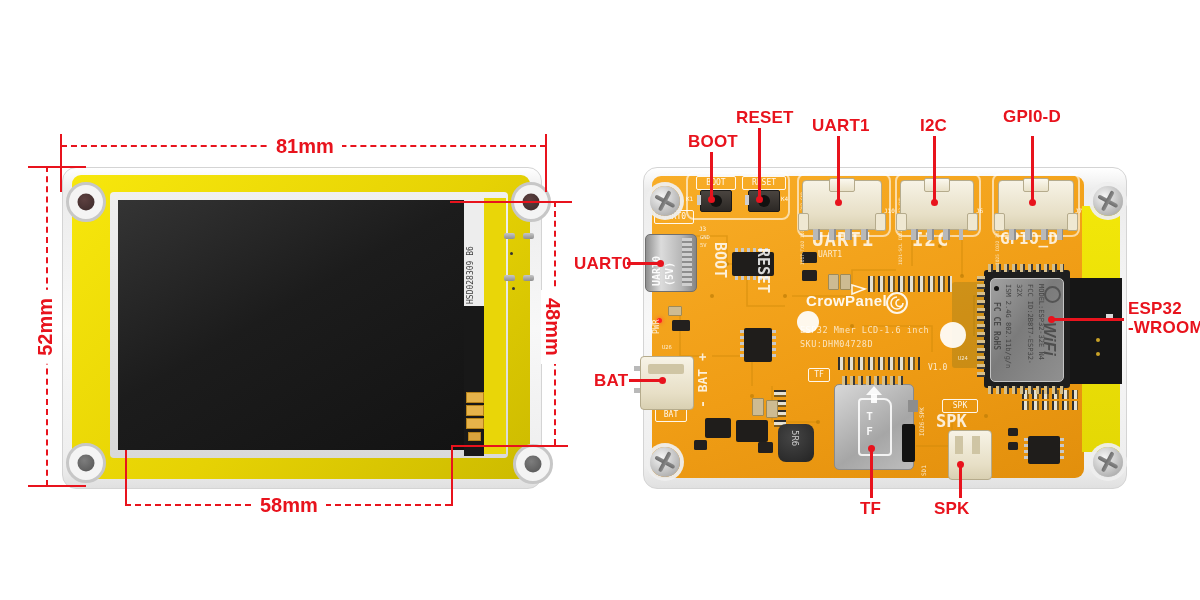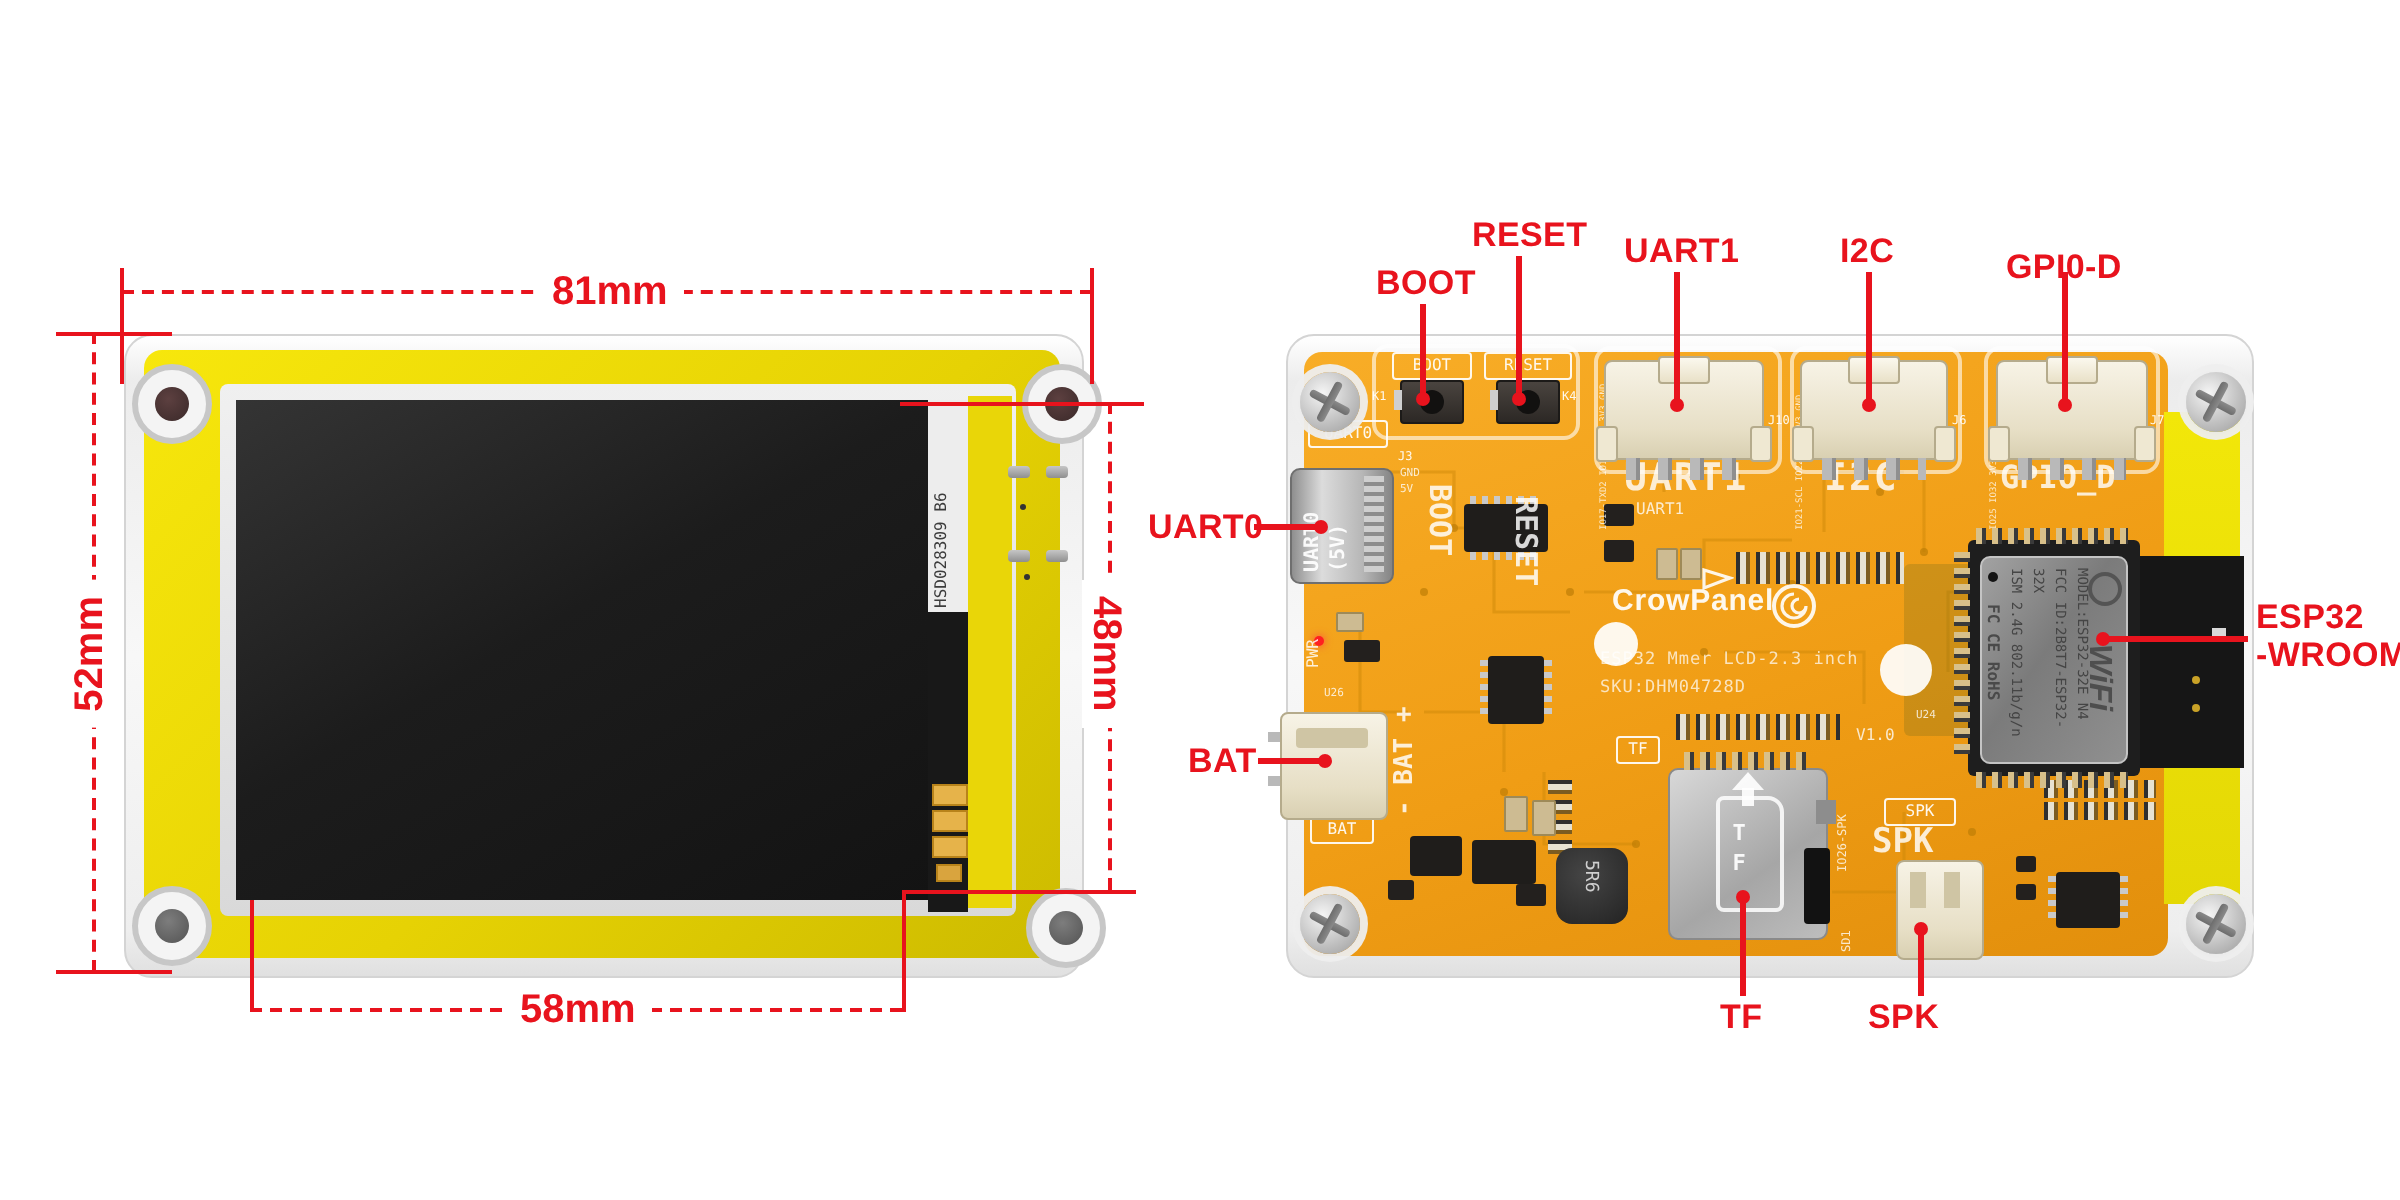--- a/index.html
+++ b/index.html
@@ -234,21 +234,21 @@
   <div class="silk sbox" style="left:655px;top:408px;width:30px;font-size:8px;padding:2px 0">BAT</div>
 
   <div class="silk" style="left:806px;top:293px;font-family:'Liberation Sans',sans-serif;font-size:15px;font-weight:bold;letter-spacing:.4px;z-index:10">CrowPanel</div>
   <svg style="position:absolute;left:851px;top:284px;z-index:10" width="16" height="12" viewBox="0 0 16 12">
       <polygon points="1,1 14,5 1,10" fill="none" stroke="rgba(255,255,255,.9)" stroke-width="1.6"></polygon>
     </svg>
   <svg style="position:absolute;left:884px;top:290px;z-index:10" width="26" height="26" viewBox="0 0 26 26">
     <circle cx="13" cy="13" r="10" fill="none" stroke="rgba(255,255,255,.9)" stroke-width="2"></circle>
     <path d="M13,7 a6,6 0 1,0 6,6 a3.5,3.5 0 1,1 -3.5,-3.5" fill="none" stroke="rgba(255,255,255,.9)" stroke-width="1.6"></path>
   </svg>
-  <div class="silk" style="left:800px;top:326px;font-size:8.5px;letter-spacing:.5px;opacity:.78">ESP32 Mmer LCD-2.3 inch</div>
+  <div class="silk" style="left:800px;top:326px;font-size:8.5px;letter-spacing:.5px;opacity:.78">ESP32 Mmer LCD-1.6 inch</div>
   <div class="silk" style="left:800px;top:340px;font-size:8.5px;letter-spacing:.5px;opacity:.78">SKU:DHM04728D</div>
   <div class="silk" style="left:928px;top:364px;font-size:8px;opacity:.85">V1.0</div>
   <div class="silk" style="left:958px;top:356px;font-size:5.5px;opacity:.85">U24</div>
 
   <div style="position:absolute;left:952px;top:282px;width:34px;height:86px;background:rgba(104,104,28,.25);border-radius:3px;z-index:4"></div>
   <div style="position:absolute;left:984px;top:270px;width:86px;height:118px;background:#1e1e1e;border-radius:3px;z-index:13"></div>
   <div class="pinstrip-h" style="left:988px;top:264px;width:76px;height:8px"></div>
   <div class="pinstrip-h" style="left:988px;top:386px;width:76px;height:8px"></div>
   <div class="pinstrip-v" style="left:977px;top:276px;width:8px;height:104px"></div>
   <div style="position:absolute;left:990px;top:278px;width:72px;height:102px;background:linear-gradient(125deg,#a2a2a2,#7b7b7b 45%,#909090);border:1px solid #c4c4c4;border-radius:5px;z-index:14"></div>
@@ -318,21 +318,21 @@
   <div class="dot" style="left:756px;top:196px"></div>
 
   <div class="callout" style="left:812px;top:117px">UART1</div>
   <div class="rl" style="left:837px;top:136px;width:3px;height:66px"></div>
   <div class="dot" style="left:835px;top:199px"></div>
 
   <div class="callout" style="left:920px;top:117px">I2C</div>
   <div class="rl" style="left:933px;top:136px;width:3px;height:66px"></div>
   <div class="dot" style="left:931px;top:199px"></div>
 
-  <div class="callout" style="left:1003px;top:125px">GPI0-D</div>
+  <div class="callout" style="left:1003px;top:108px">GPI0-D</div>
   <div class="rl" style="left:1031px;top:136px;width:3px;height:66px"></div>
   <div class="dot" style="left:1029px;top:199px"></div>
 
   <div class="callout" style="left:574px;top:255px">UART0</div>
   <div class="rl" style="left:627px;top:262px;width:34px;height:3px"></div>
   <div class="dot" style="left:657px;top:260px"></div>
 
   <div class="callout" style="left:594px;top:372px">BAT</div>
   <div class="rl" style="left:629px;top:379px;width:34px;height:3px"></div>
   <div class="dot" style="left:659px;top:377px"></div>

